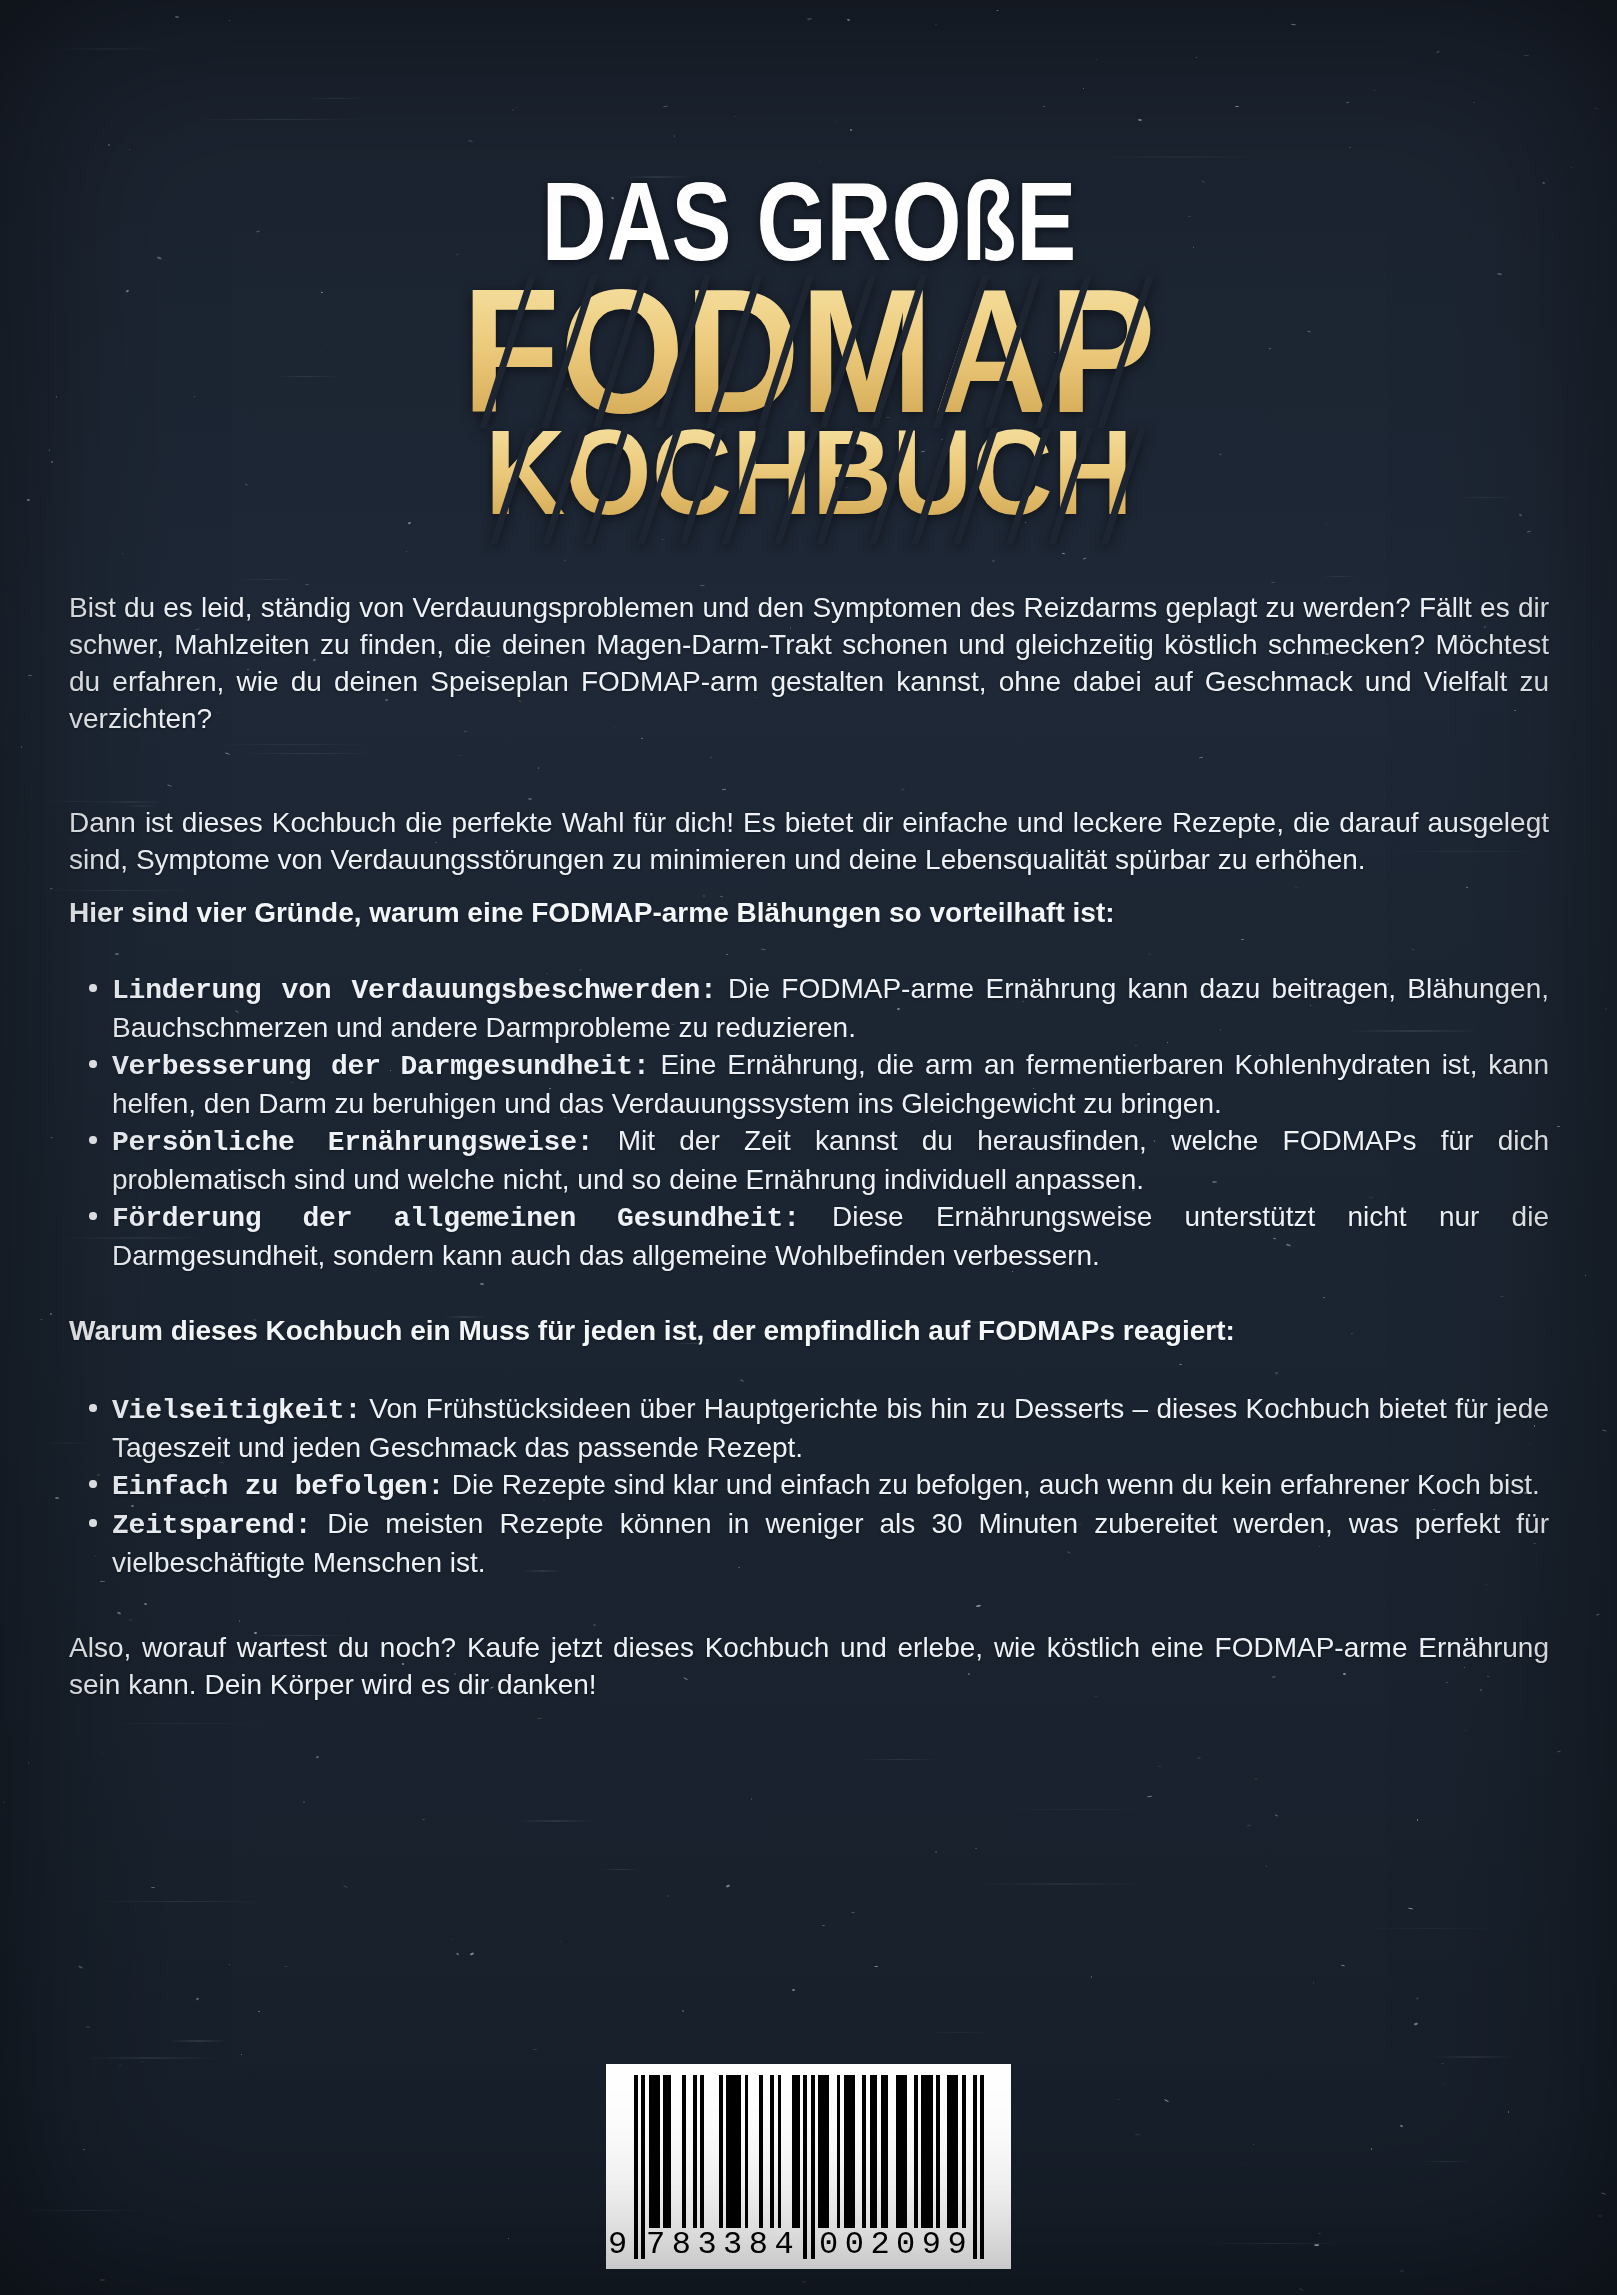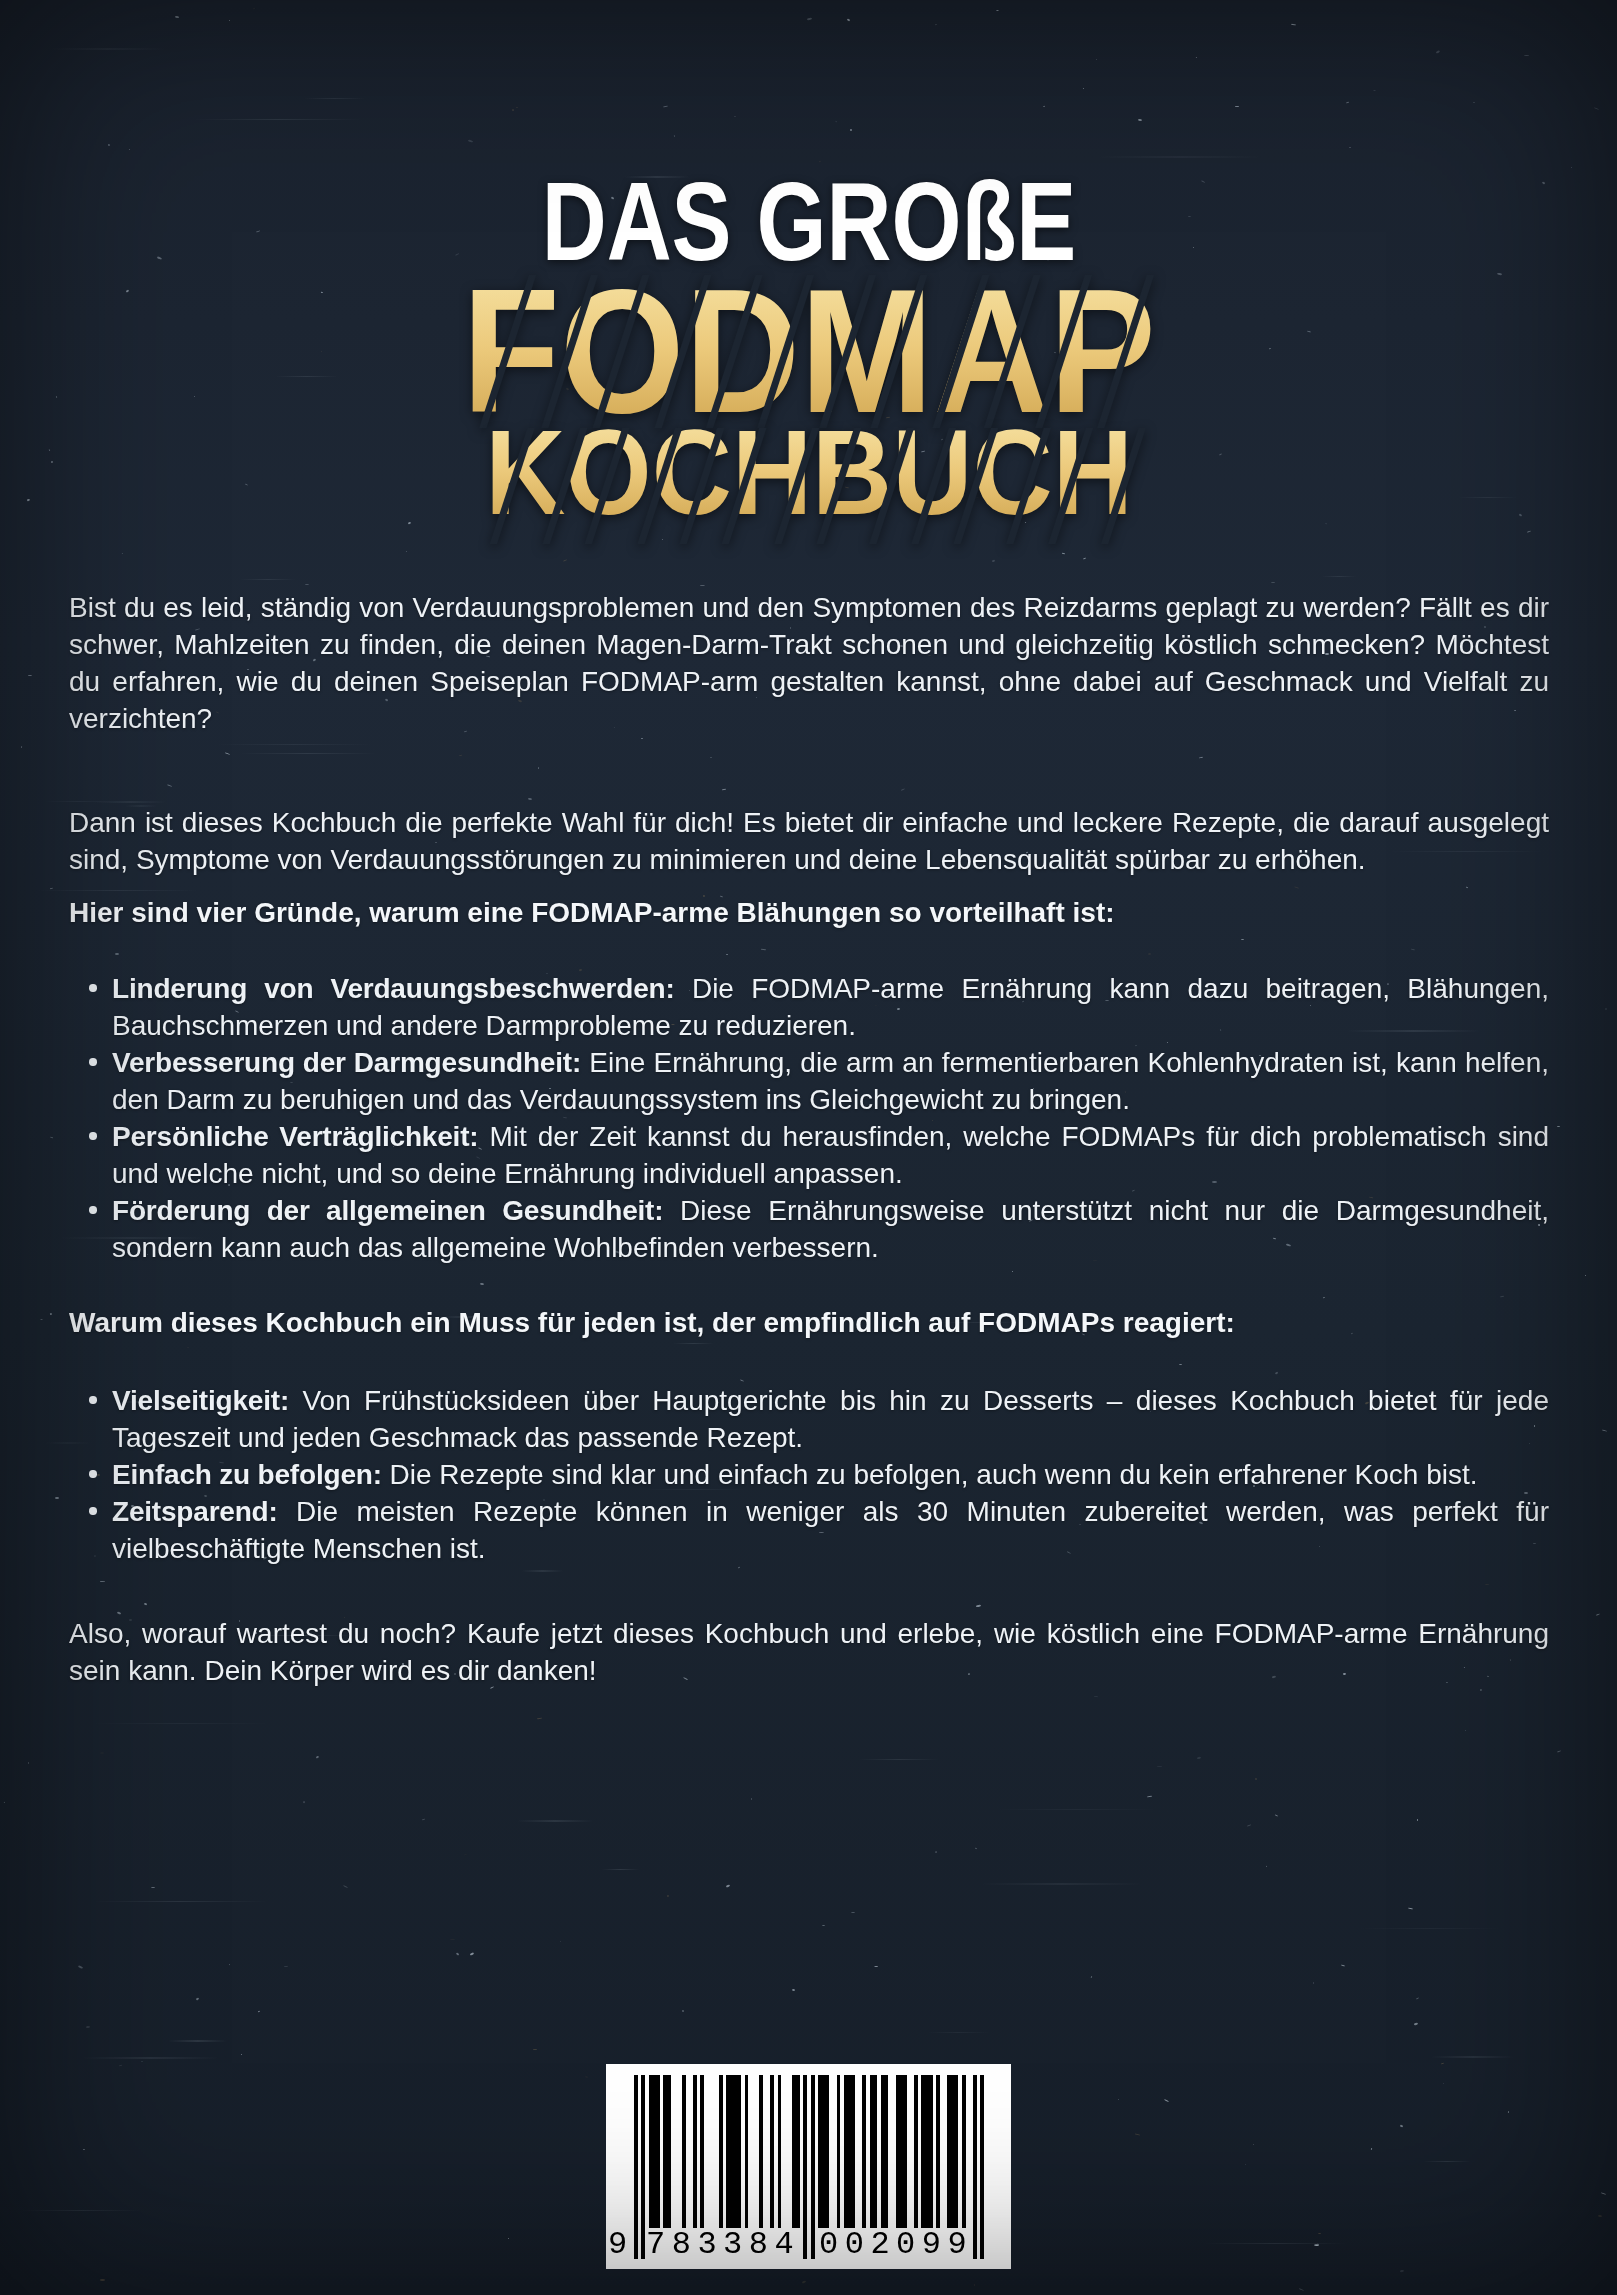--- a/index.html
+++ b/index.html
@@ -37,21 +37,21 @@
   h2.benefits{margin-top:16px;}
   h2.reasons{margin-top:38px;}
   ul{list-style:none;margin:0;padding:0;text-align:justify;}
   ul.benefits{margin-top:39px;}
   ul.reasons{margin-top:41px;}
   li{position:relative;padding-left:43px;margin:0;}
   li::before{
     content:"";position:absolute;left:20.4px;top:14.3px;
     width:7.4px;height:7.4px;border-radius:50%;background:#eef2f6;
   }
-  li b{font-weight:bold;letter-spacing:-0.2px;}
+  li b{font-weight:bold;letter-spacing:-0.2px;font-family:Liberation Mono, monospace;}
   p.recipes{margin-top:50px;}
   p.cta{margin-top:48px;}
 
   
   .barcode-box{
     position:absolute;z-index:1;
     left:606px;top:2064px;width:405px;height:205px;
     background:#ffffff;
   }
   .bc-bars{position:absolute;left:28px;top:11px;width:350px;height:153px;}
@@ -514,21 +514,21 @@
     </header>
 
     <main>
       <p class="intro">Bist du es leid, ständig von Verdauungsproblemen und den Symptomen des Reizdarms geplagt zu werden? Fällt es dir schwer, Mahlzeiten zu finden, die deinen Magen-Darm-Trakt schonen und gleichzeitig köstlich schmecken? Möchtest du erfahren, wie du deinen Speiseplan FODMAP-arm gestalten kannst, ohne dabei auf Geschmack und Vielfalt zu verzichten?</p>
       <p class="pitch">Dann ist dieses Kochbuch die perfekte Wahl für dich! Es bietet dir einfache und leckere Rezepte, die darauf ausgelegt sind, Symptome von Verdauungsstörungen zu minimieren und deine Lebensqualität spürbar zu erhöhen.</p>
 
       <h2 class="benefits">Hier sind vier Gründe, warum eine FODMAP-arme Blähungen so vorteilhaft ist:</h2>
       <ul class="benefits">
         <li><b>Linderung von Verdauungsbeschwerden:</b> <span>Die FODMAP-arme Ernährung kann dazu beitragen, Blähungen, Bauchschmerzen und andere Darmprobleme zu reduzieren.</span></li>
         <li><b>Verbesserung der Darmgesundheit:</b> <span>Eine Ernährung, die arm an fermentierbaren Kohlenhydraten ist, kann helfen, den Darm zu beruhigen und das Verdauungssystem ins Gleichgewicht zu bringen.</span></li>
-        <li><b>Persönliche Verträglichkeit:</b> <span>Mit der Zeit kannst du herausfinden, welche FODMAPs für dich problematisch sind und welche nicht, und so deine Ernährung individuell anpassen.</span></li>
+        <li><b>Persönliche Ernährungsweise:</b> <span>Mit der Zeit kannst du herausfinden, welche FODMAPs für dich problematisch sind und welche nicht, und so deine Ernährung individuell anpassen.</span></li>
         <li><b>Förderung der allgemeinen Gesundheit:</b> <span>Diese Ernährungsweise unterstützt nicht nur die Darmgesundheit, sondern kann auch das allgemeine Wohlbefinden verbessern.</span></li>
       </ul>
 
 
       <h2 class="reasons">Warum dieses Kochbuch ein Muss für jeden ist, der empfindlich auf FODMAPs reagiert:</h2>
       <ul class="reasons">
         <li><b>Vielseitigkeit:</b> <span>Von Frühstücksideen über Hauptgerichte bis hin zu Desserts – dieses Kochbuch bietet für jede Tageszeit und jeden Geschmack das passende Rezept.</span></li>
         <li><b>Einfach zu befolgen:</b> <span>Die Rezepte sind klar und einfach zu befolgen, auch wenn du kein erfahrener Koch bist.</span></li>
         <li><b>Zeitsparend:</b> <span>Die meisten Rezepte können in weniger als 30 Minuten zubereitet werden, was perfekt für vielbeschäftigte Menschen ist.</span></li>
       </ul>

